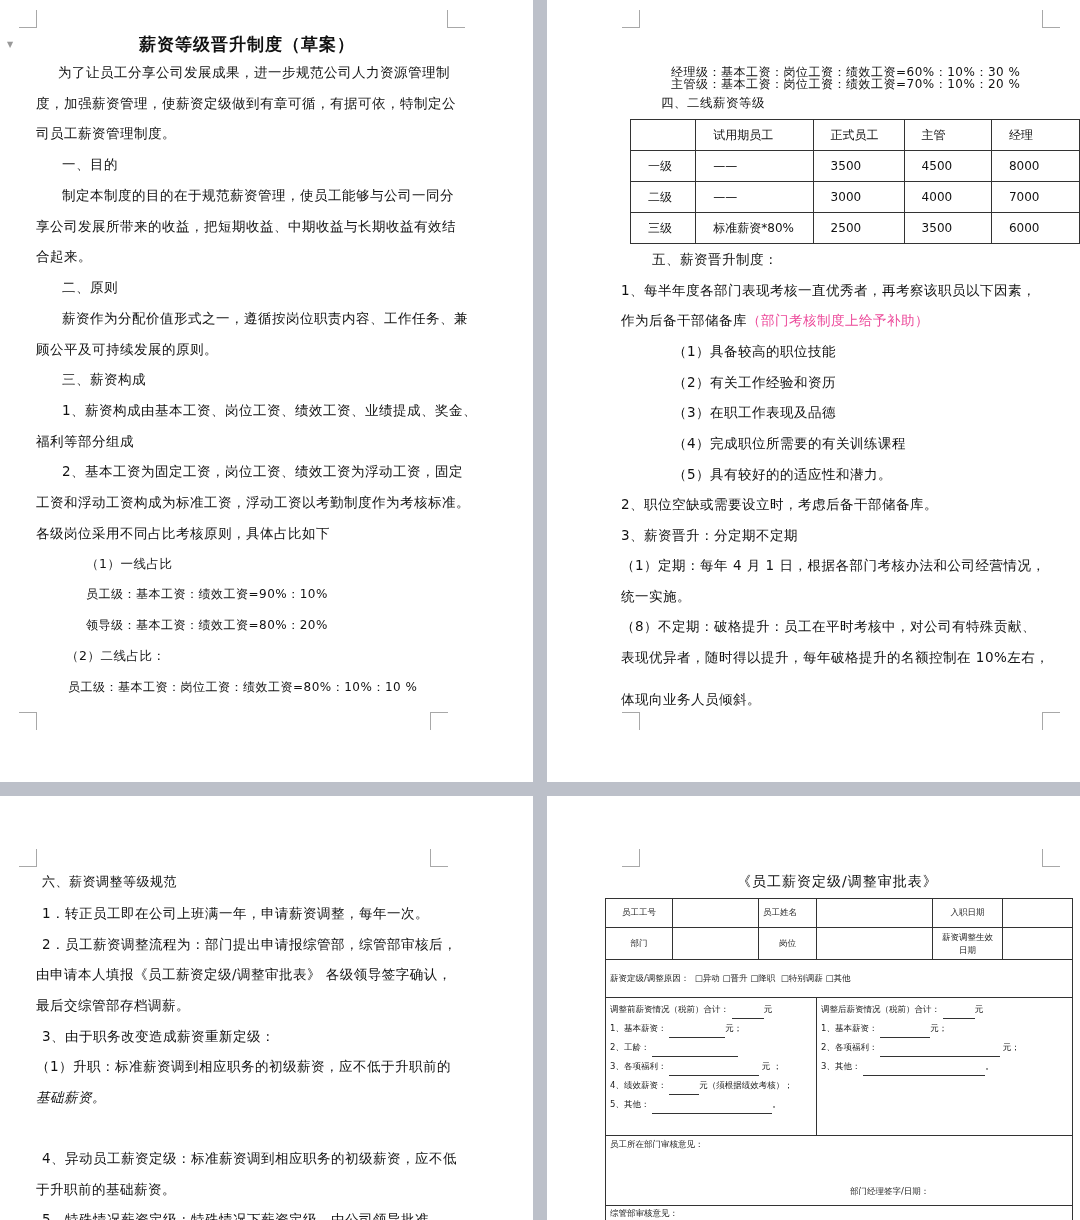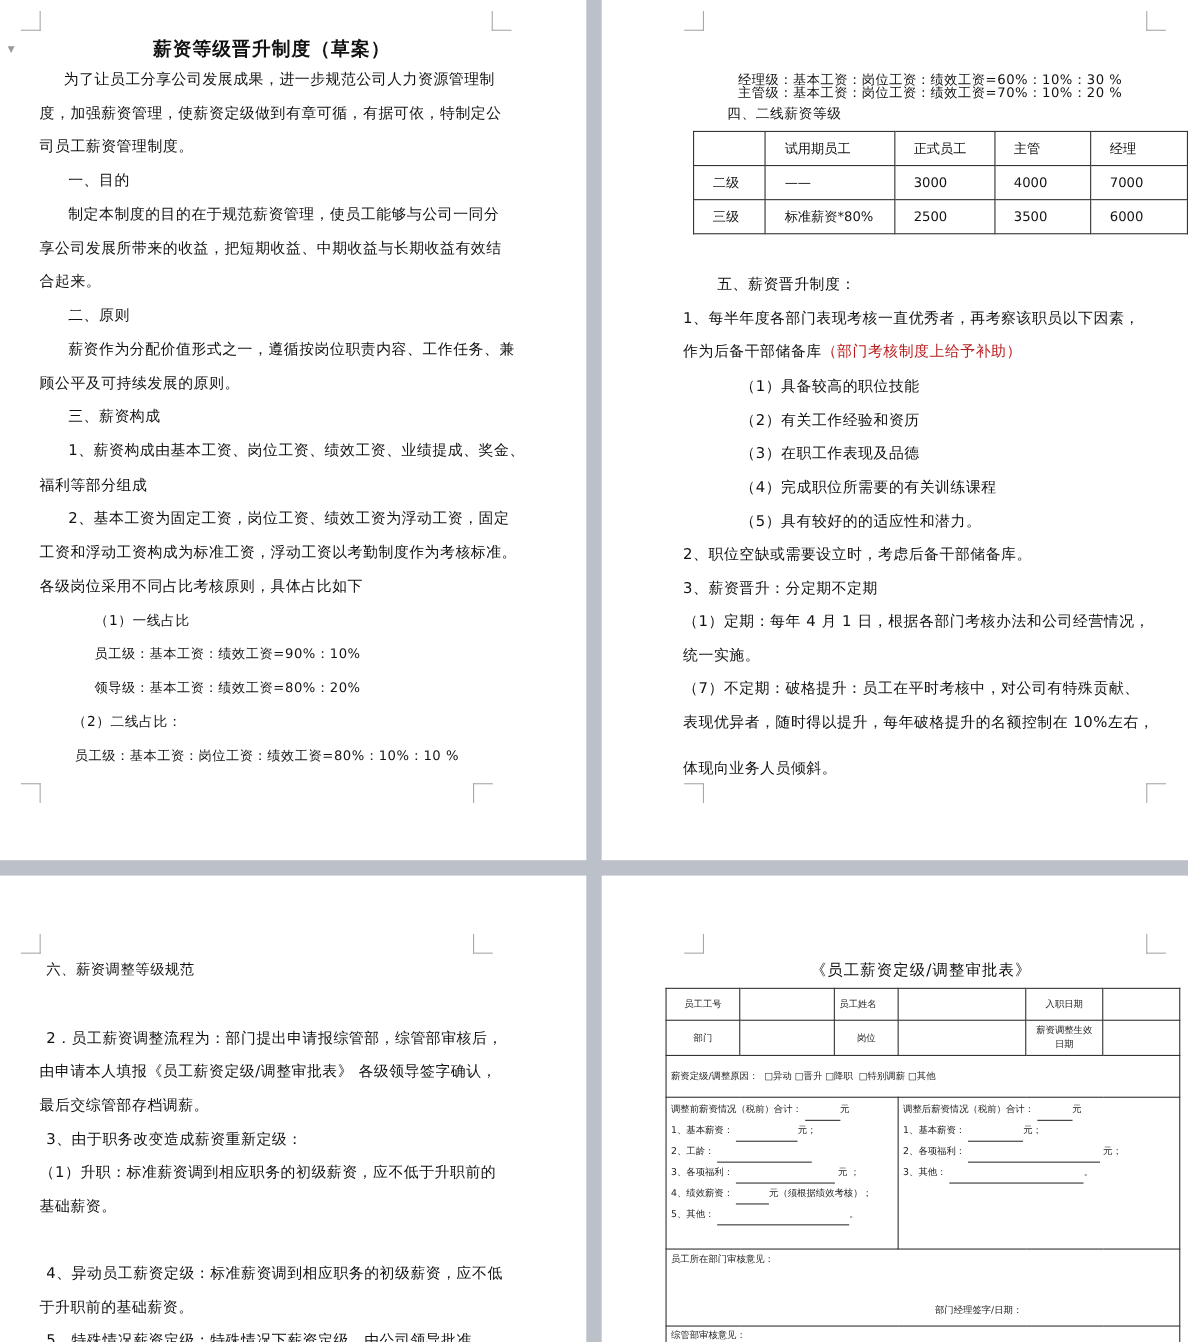--- a/index.html
+++ b/index.html
@@ -16,21 +16,21 @@
   #p4 { left:547px; top:796px; width:603px; height:424px; }
 
   .corner { position:absolute; width:17px; height:17px; border-color:#a8a8a8; border-style:solid; border-width:0; }
   .c-tl { border-right-width:1px; border-bottom-width:1px; }
   .c-tr { border-left-width:1px; border-bottom-width:1px; }
   .c-bl { border-right-width:1px; border-top-width:1px; }
   .c-br { border-left-width:1px; border-top-width:1px; }
 
   .line { position:absolute; white-space:nowrap; font-size:13.5px; letter-spacing:0.5px; line-height:18px; }
   .title { position:absolute; font-family:"DejaVu Serif","Liberation Serif",serif; font-weight:bold; font-size:17px; white-space:nowrap; letter-spacing:1px; }
-  .red { color:#b91c1c; }
+  .red { color:#ec4899; }
   .mark { position:absolute; left:7px; top:40px; font-size:8px; color:#999; }
 
   table.grade { position:absolute; left:83px; top:119px; border-collapse:collapse; font-size:12px; }
   table.grade td { border:1px solid #333; height:30px; padding:0 0 0 17px; vertical-align:middle; white-space:nowrap; }
 
   table.form { position:absolute; left:58px; top:102px; border-collapse:collapse; font-size:8.5px; color:#222; table-layout:fixed; width:467px; }
   table.form td { border:1px solid #333; padding:0 4px; vertical-align:middle; white-space:nowrap; }
   table.form td.c { text-align:center; }
   .fl { line-height:19px; }
   .u { display:inline-block; border-bottom:1px solid #333; height:10px; vertical-align:bottom; }
@@ -79,20 +79,27 @@
   <table class="grade">
     <tbody>
         <tr>
       <td style="width:52px;"></td>
       <td style="width:103px;">试用期员工</td>
       <td style="width:78px;">正式员工</td>
       <td style="width:77px;">主管</td>
       <td style="width:78px;">经理</td>
     </tr>
     <tr>
+      <td>一级</td>
+      <td>——</td>
+      <td>3500</td>
+      <td>4500</td>
+      <td>8000</td>
+    </tr>
+    <tr>
       <td>二级</td>
       <td>——</td>
       <td>3000</td>
       <td>4000</td>
       <td>7000</td>
     </tr>
     <tr>
       <td>三级</td>
       <td>标准薪资*80%</td>
       <td>2500</td>
@@ -109,37 +116,38 @@
   </div>
   <div class="line" style="left:126px;top:342px;">（1）具备较高的职位技能</div>
   <div class="line" style="left:126px;top:373px;">（2）有关工作经验和资历</div>
   <div class="line" style="left:126px;top:403px;">（3）在职工作表现及品德</div>
   <div class="line" style="left:126px;top:434px;">（4）完成职位所需要的有关训练课程</div>
   <div class="line" style="left:126px;top:465px;">（5）具有较好的的适应性和潜力。</div>
   <div class="line" style="left:74px;top:495px;">2、职位空缺或需要设立时，考虑后备干部储备库。</div>
   <div class="line" style="left:74px;top:526px;">3、薪资晋升：分定期不定期</div>
   <div class="line" style="left:74px;top:556px;">（1）定期：每年 4 月 1 日，根据各部门考核办法和公司经营情况，</div>
   <div class="line" style="left:74px;top:587px;">统一实施。</div>
-  <div class="line" style="left:74px;top:617px;">（7）不定期：破格提升：员工在平时考核中，对公司有特殊贡献、</div>
+  <div class="line" style="left:74px;top:617px;">（8）不定期：破格提升：员工在平时考核中，对公司有特殊贡献、</div>
   <div class="line" style="left:74px;top:648px;text-align:right;">表现优异者，随时得以提升，每年破格提升的名额控制在 10%左右，</div>
   <div class="line" style="left:74px;top:678px;margin-top:12px;">体现向业务人员倾斜。</div>
   <div class="corner c-bl" style="left:75px;top:712px;"></div>
   <div class="corner c-br" style="left:495px;top:712px;"></div>
 </div>
 
 <div class="page" id="p3">
   <div class="corner c-tl" style="left:19px;top:53px;"></div>
   <div class="corner c-tr" style="left:430px;top:53px;"></div>
   <div class="line" style="left:42px;top:77px;font-size:13px;">六、薪资调整等级规范</div>
+  <div class="line" style="left:42px;top:108px;">1．转正员工即在公司上班满一年，申请薪资调整，每年一次。</div>
   <div class="line" style="left:42px;top:139px;">2．员工薪资调整流程为：部门提出申请报综管部，综管部审核后，</div>
   <div class="line" style="left:36px;top:169px;">由申请本人填报《员工薪资定级/调整审批表》 各级领导签字确认，</div>
   <div class="line" style="left:36px;top:200px;">最后交综管部存档调薪。</div>
   <div class="line" style="left:42px;top:231px;">3、由于职务改变造成薪资重新定级：</div>
   <div class="line" style="left:36px;top:261px;">（1）升职：标准薪资调到相应职务的初级薪资，应不低于升职前的</div>
-  <div class="line" style="left:36px;top:292px;">基础薪资。</div>
+  <div class="line" style="left:36px;top:292px;font-style:italic;">基础薪资。</div>
   <div class="line" style="left:42px;top:353px;">4、异动员工薪资定级：标准薪资调到相应职务的初级薪资，应不低</div>
   <div class="line" style="left:36px;top:384px;">于升职前的基础薪资。</div>
   <div class="line" style="left:42px;top:414px;">5、特殊情况薪资定级：特殊情况下薪资定级，由公司领导批准。</div>
 </div>
 
 <div class="page" id="p4">
   <div class="corner c-tl" style="left:75px;top:53px;"></div>
   <div class="corner c-tr" style="left:495px;top:53px;"></div>
   <div class="form-title">《员工薪资定级/调整审批表》</div>
 

